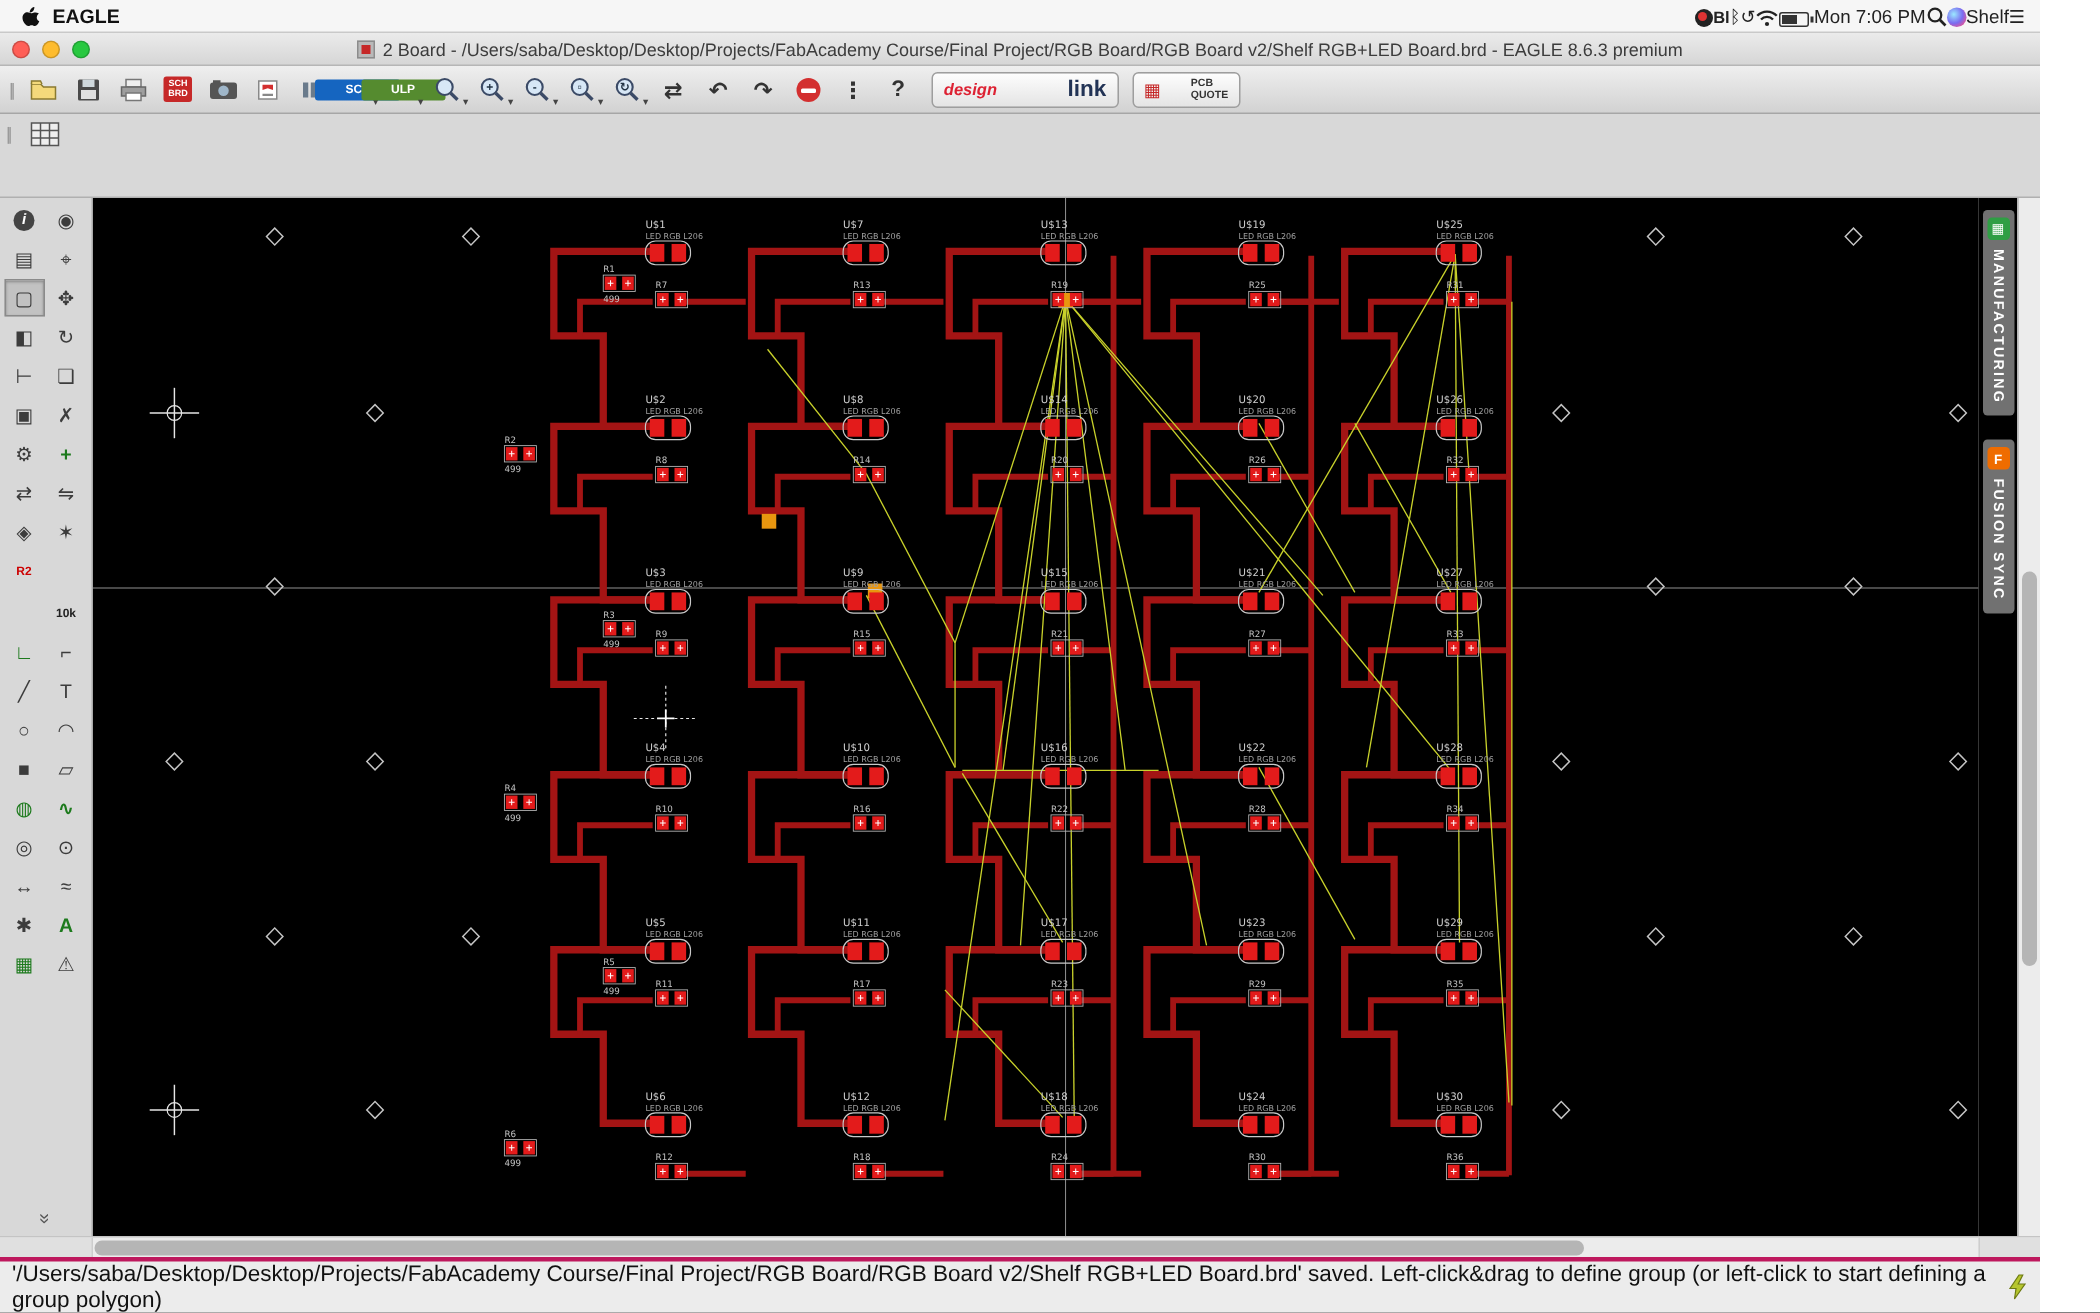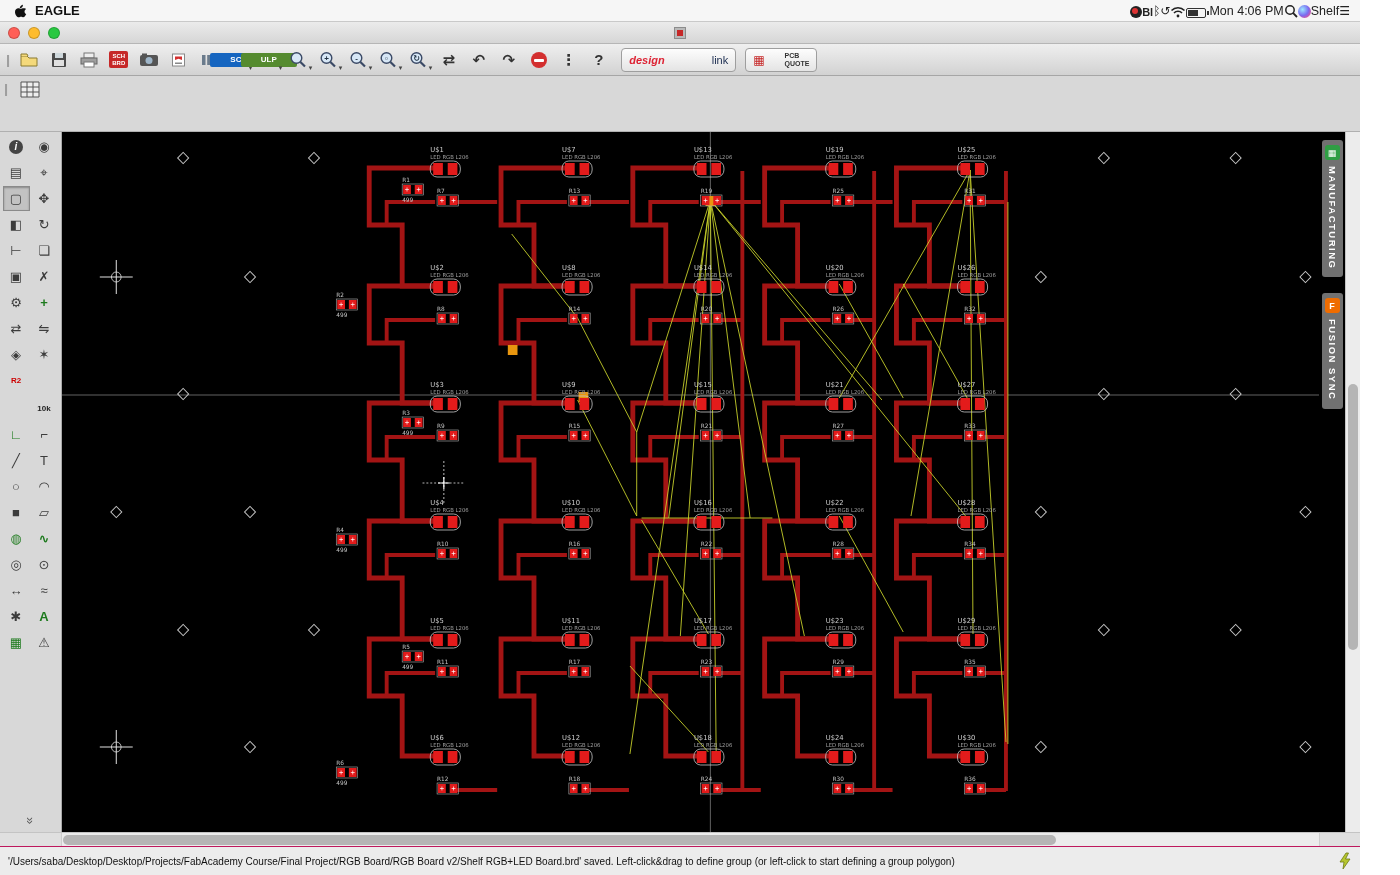--- a/index.html
+++ b/index.html
@@ -39,21 +39,21 @@
   .handle { color:#9a9a9a; font-size:12px; margin-right:4px; letter-spacing:-2px; }
   .tbtn { border:none; background:transparent; width:27px; height:26px; display:flex; align-items:center; justify-content:center; position:relative; font-family:inherit; }
   .tbtn .g { font-size:15px; color:#333; font-weight:bold; }
   .badge { font-size:8px; font-weight:bold; color:#fff; padding:3px 20px; border-radius:2px; line-height:1; }
   .schbrd { background:#c62828; color:#fff; font-size:6px; font-weight:bold; line-height:1.1; padding:2px 3px; border-radius:2px; display:flex; flex-direction:column; align-items:center; }
   .stopico { width:16px; height:16px; border-radius:50%; background:#d32f2f; position:relative; }
   .stopico::after { content:""; position:absolute; left:3px; right:3px; top:7px; height:3px; background:#fff; border-radius:1px; }
   .dcaret { position:absolute; right:0; bottom:1px; font-size:7px; color:#444; font-style:normal; }
   .btn-white { border:1px solid #9e9e9e; background:linear-gradient(#fdfdfd,#e4e4e4); border-radius:4px; height:24px; display:flex; align-items:center; padding:0 7px; gap:20px; margin-left:6px; font-family:inherit; }
   .dl1 { color:#d23; font-style:italic; font-weight:bold; font-size:11px; }
-  .dl2 { color:#235; font-weight:normal; font-size:11px;padding-left:27px; }
+  .dl2 { color:#235; font-weight:bold; font-size:15px;padding-left:27px; }
   .pq-ico { color:#c62828; font-size:12px; }
   .pq-txt { font-size:7px; font-weight:bold; color:#333; line-height:1.1; text-align:left; }
 
   
   .parambar { flex:0 0 56px; background:#d8d8d8; border-bottom:1px solid #b0b0b0; }
   .grid-row { height:26px; display:flex; align-items:center; padding-left:4px; gap:6px; }
   .grid-btn { width:28px; height:22px; background:transparent; border:none; display:flex; align-items:center; justify-content:center; }
   .field-row { height:30px; display:flex; align-items:center; padding:0 6px 0 62px; }
   .coord-field { width:308px; height:21px; background:#fff; border:1px solid #9b9b9b; border-top-color:#7d7d7d; font-size:12px; color:#222; display:flex; align-items:center; padding:0 6px; }
   .combo { flex:1; margin-left:24px; height:21px; display:flex; border:1px solid #9b9b9b; background:#fff; }
@@ -84,21 +84,21 @@
 
   .vscroll { width:15px; flex:0 0 15px; background:#ececec; border-left:1px solid #c4c4c4; position:relative; }
   .vthumb { position:absolute; left:2px; right:2px; top:36%; height:38%; background:#b5b5b5; border-radius:5px; }
 
   .hrow { flex:0 0 14px; display:flex; background:#ececec; border-top:1px solid #c4c4c4; }
   .hcorner-left { width:62px; flex:0 0 62px; background:#e0e0e0; border-right:1px solid #cdcdcd; }
   .hscroll { flex:1; position:relative; }
   .hthumb { position:absolute; top:2px; bottom:1px; left:1px; width:79%; background:#b5b5b5; border-radius:5px; }
   .hcorner-right { width:41px; flex:0 0 41px; background:#e0e0e0; border-left:1px solid #cdcdcd; }
 
-  .statusbar { flex:0 0 29px; background:#ececec; border-top:1px solid #be185d; display:flex; align-items:center; padding:0 8px; font-size:10px; color:#111; }
+  .statusbar { flex:0 0 29px; background:#ececec; border-top:3px solid #be185d; display:flex; align-items:center; padding:0 8px; font-size:15px; color:#111; }
   .statusbar .bolt { margin-left:auto; display:flex; align-items:center; }
 </style>
 </head>
 <body>
 
 <div class="screen">
 
   <header class="menubar">
     <span class="apple">
       <svg width="13" height="15" viewBox="0 0 13 15">
@@ -125,21 +125,21 @@
           </svg>
         </span>
         <span class="sic">
           <span class="batt">
             <span class="shell">
               <span class="fill"></span>
             </span>
             <span class="nub"></span>
           </span>
         </span>
-        <span class="sic timetxt">Mon 4:06 PM</span>
+        <span class="sic timetxt">Mon 7:06 PM</span>
         <span class="sic">
           <svg width="14" height="14">
             <circle cx="6" cy="6" r="4.2" fill="none" stroke="#222" stroke-width="1.5"></circle>
             <line x1="9.2" y1="9.2" x2="13" y2="13" stroke="#222" stroke-width="1.8"></line>
           </svg>
         </span>
         <span class="sic">
           <span class="siri"></span>
         </span>
         <span class="sic usertxt">Shelf</span>
@@ -148,20 +148,21 @@
   </header>
 
   <div class="titlebar">
     <div class="lights">
       <span class="light l-close"></span>
       <span class="light l-min"></span>
       <span class="light l-zoom"></span>
     </div>
     <div class="title-c">
       <span class="doc-ico"></span>
+      <span>2 Board - /Users/saba/Desktop/Desktop/Projects/FabAcademy Course/Final Project/RGB Board/RGB Board v2/Shelf RGB+LED Board.brd - EAGLE 8.6.3 premium</span>
     </div>
   </div>
 
   <div class="toolbar" id="toolbar">
     <span class="handle">||</span>
   <button class="tbtn">
         <svg width="20" height="17">
           <path d="M2 5h6l2 2h8v8H2z" fill="#f4d97b" stroke="#8a7a30"></path>
           <path d="M2 5V3h6l1 2" fill="#f4d97b" stroke="#8a7a30"></path>
         </svg>

